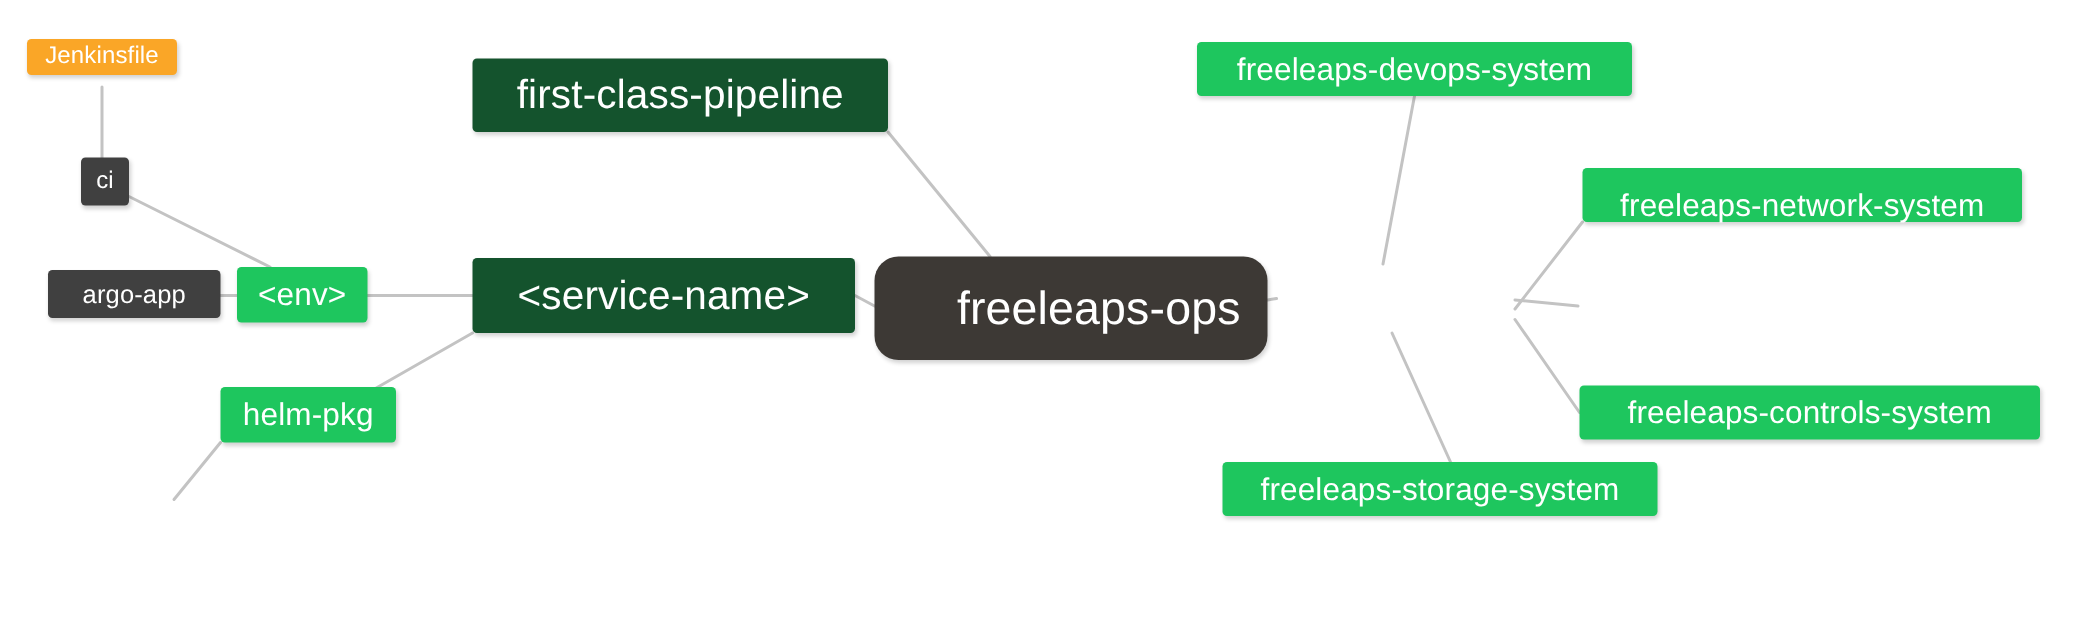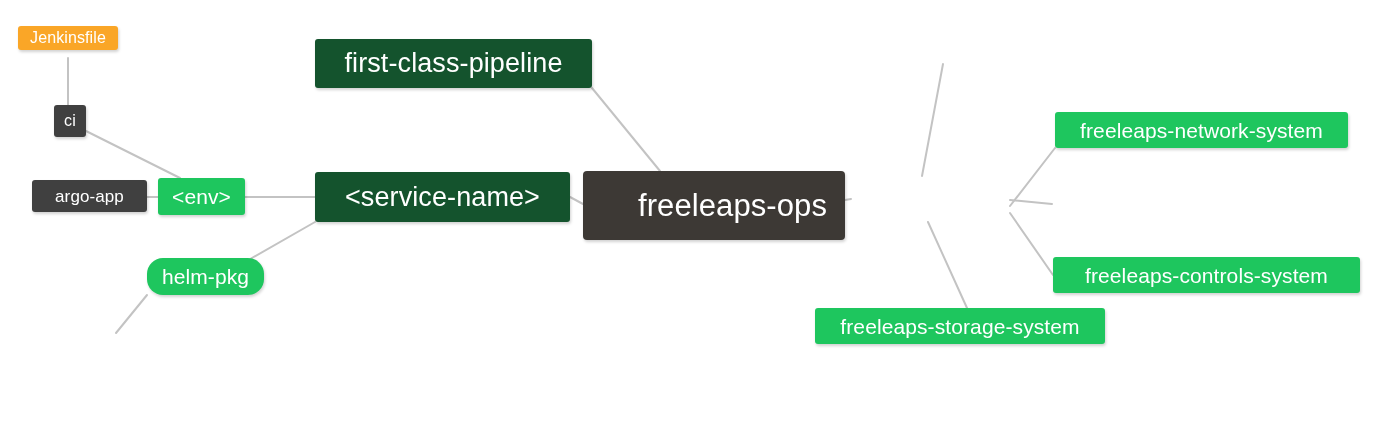--- a/index.html
+++ b/index.html
@@ -41,21 +41,21 @@
     box-shadow: 1px 2px 3px rgba(0, 0, 0, 0.18);
     line-height: 1;
     letter-spacing: 0.1px;
   }
   .node-label {
     display: block;
   }
   .lvl-root {
     background: #3d3935;
     font-size: 31px;
-    border-radius: 4px;
+    border-radius: 16px;
     padding-left: 37px;
   }
   .lvl-blue {
     background: #14532d;
     align-items: center;
   }
   .lvl-green {
     background: #1ec65e;
   }
   .lvl-orange {
@@ -90,33 +90,36 @@
     </div>
     <div class="node lvl-blue" style="left: 315px; top: 172px; width: 255px; height: 50px; font-size: 27px;">
       <span class="node-label">&lt;service-name&gt;</span>
     </div>
     <div class="node lvl-blue" style="left: 315px; top: 39px; width: 277px; height: 49px; font-size: 27px;">
       <span class="node-label">first-class-pipeline</span>
     </div>
     <div class="node lvl-green" style="left: 158px; top: 178px; width: 87px; height: 37px; font-size: 21px;">
       <span class="node-label">&lt;env&gt;</span>
     </div>
-    <div class="node lvl-green" style="left: 147px; top: 258px; width: 117px; height: 37px; font-size: 21px; border-radius: 16px;">
+    <div class="node lvl-green" style="left: 147px; top: 258px; width: 117px; height: 37px; font-size: 21px;">
       <span class="node-label">helm-pkg</span>
     </div>
     <div class="node lvl-red" style="left: 54px; top: 105px; width: 32px; height: 32px; font-size: 16px;">
       <span class="node-label">ci</span>
     </div>
     <div class="node lvl-orange" style="left: 18px; top: 26px; width: 100px; height: 24px; font-size: 16px;">
       <span class="node-label">Jenkinsfile</span>
     </div>
     <div class="node lvl-red" style="left: 32px; top: 180px; width: 115px; height: 32px; font-size: 17px;">
       <span class="node-label">argo-app</span>
     </div>
-    <div class="node lvl-green" style="left: 1055px; top: 112px; width: 293px; height: 36px; font-size: 21px;">
+    <div class="node lvl-green" style="left: 798px; top: 28px; width: 290px; height: 36px; font-size: 21px;">
+      <span class="node-label">freeleaps-devops-system</span>
+    </div>
+    <div class="node lvl-green" style="left: 1055px; top: 112px; width: 293px; height: 36px; font-size: 21px; align-items: flex-end;">
       <span class="node-label">freeleaps-network-system</span>
     </div>
     <div class="node lvl-green" style="left: 1053px; top: 257px; width: 307px; height: 36px; font-size: 21px;">
       <span class="node-label">freeleaps-controls-system</span>
     </div>
     <div class="node lvl-green" style="left: 815px; top: 308px; width: 290px; height: 36px; font-size: 21px;">
       <span class="node-label">freeleaps-storage-system</span>
     </div>
   </div>
 

